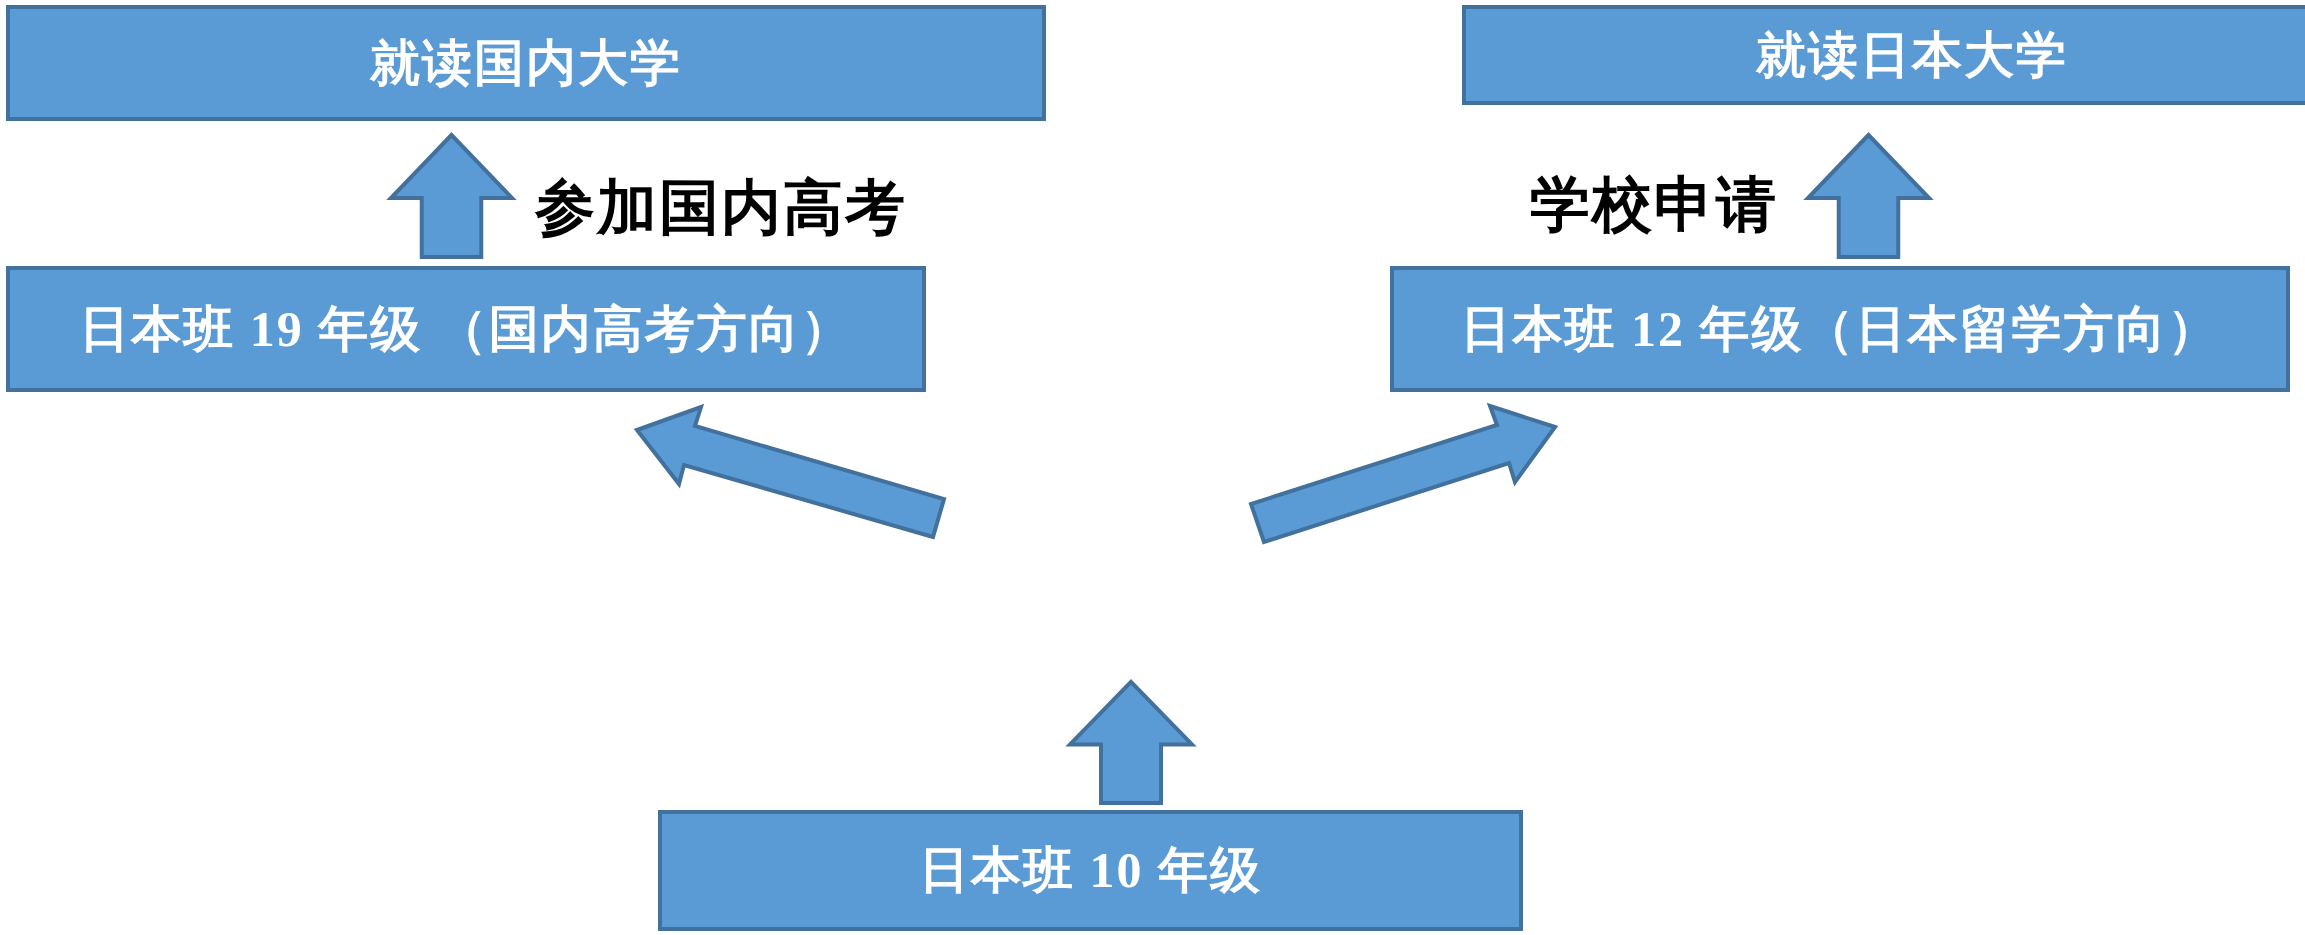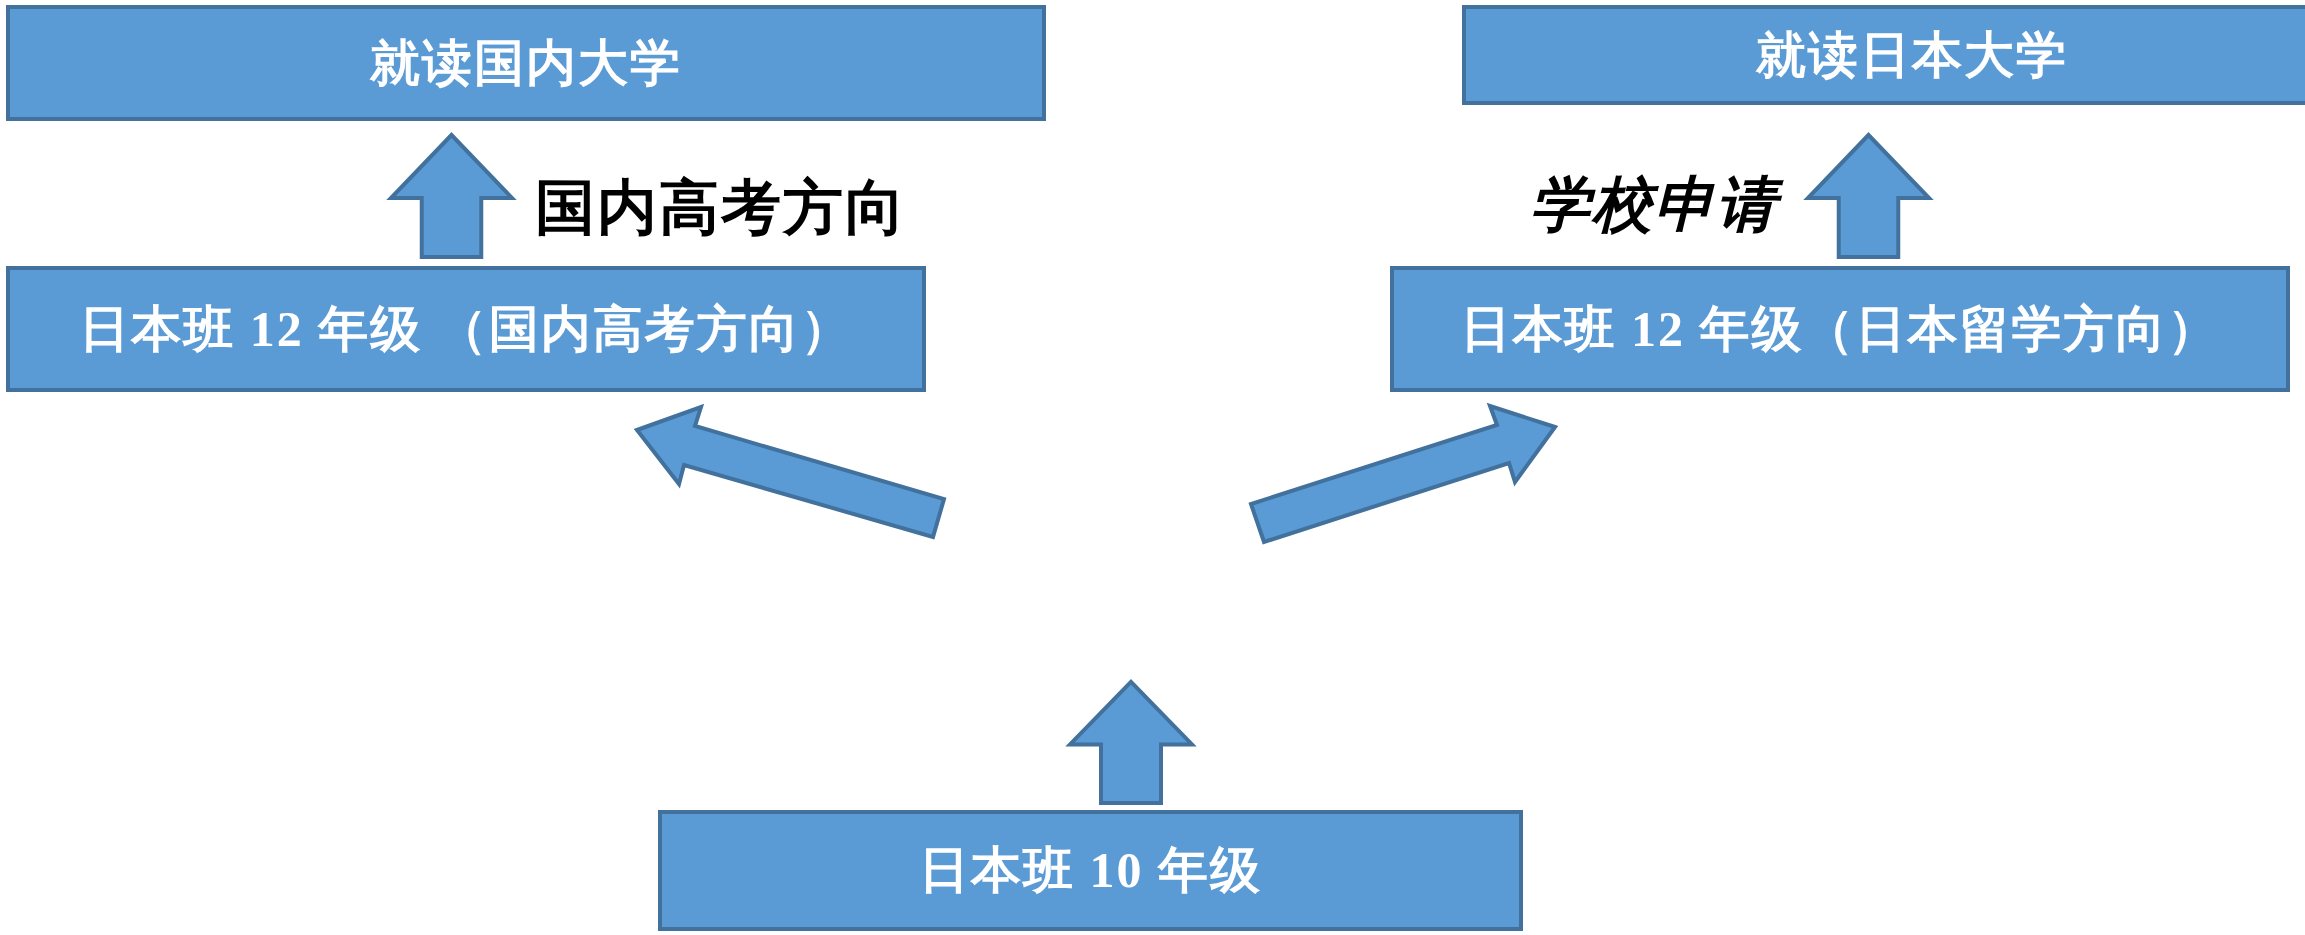--- a/index.html
+++ b/index.html
@@ -53,21 +53,21 @@
   }
   
   #box-domestic-univ   { left: 6px;    top: 5px;   width: 1040px; height: 116px; }
   #box-japan-univ      { left: 1462px; top: 5px;   width: 900px; height: 100px; }
   #box-grade12-domestic{ left: 6px;    top: 266px; width: 920px; height: 126px; }
   #box-grade12-japan   { left: 1390px; top: 266px; width: 900px; height: 126px; }
   #box-grade11         { left: 652px;  top: 550px; width: 920px; height: 124px; }
   #box-grade10         { left: 658px;  top: 810px; width: 865px; height: 121px; }
   
   #label-gaokao      { left: 535px;  top: 168px; }
-  #label-application { left: 1530px; top: 165px; font-style: italic; }
+  #label-application { left: 1530px; top: 165px; }
   
   #arrow-left-up   { left: 388px;  top: 132px; width: 127px; height: 128px; }
   #arrow-right-up  { left: 1805px; top: 132px; width: 127px; height: 128px; }
   #arrow-bottom-up { left: 1067px; top: 679px; width: 128px; height: 127px; }
   #arrow-diag-left  { left: 630px;  top: 400px; width: 320px; height: 145px; }
   #arrow-diag-right { left: 1248px; top: 400px; width: 312px; height: 145px; }
 </style>
 </head>
 <body>
 
@@ -80,32 +80,32 @@
   <div class="flow-box" id="box-japan-univ">
     <span>就读日本大学</span>
   </div>
 
   <div class="block-arrow" id="arrow-left-up">
     <svg viewBox="0 0 128 128" preserveAspectRatio="none">
       <polygon points="64,3 125,66 94,66 94,125 34,125 34,66 3,66"></polygon>
     </svg>
   </div>
 
-  <div class="flow-label" id="label-gaokao">国内高考方向</div>
+  <div class="flow-label" id="label-gaokao">参加国内高考</div>
 
   <div class="flow-label" id="label-application">学校申请</div>
 
   <div class="block-arrow" id="arrow-right-up">
     <svg viewBox="0 0 128 128" preserveAspectRatio="none">
       <polygon points="64,3 125,66 94,66 94,125 34,125 34,66 3,66"></polygon>
     </svg>
   </div>
 
   <div class="flow-box" id="box-grade12-domestic">
-    <span>日本班 12 年级 （国内高考方向）</span>
+    <span>日本班 19 年级 （国内高考方向）</span>
   </div>
 
   <div class="flow-box" id="box-grade12-japan">
     <span>日本班 12 年级（日本留学方向）</span>
   </div>
 
   <div class="block-arrow" id="arrow-diag-left">
     <svg viewBox="0 0 320 145" preserveAspectRatio="none">
       <polygon points="7,30 71,7 65,26 314,99 303,137 54,65 49,84"></polygon>
     </svg>

